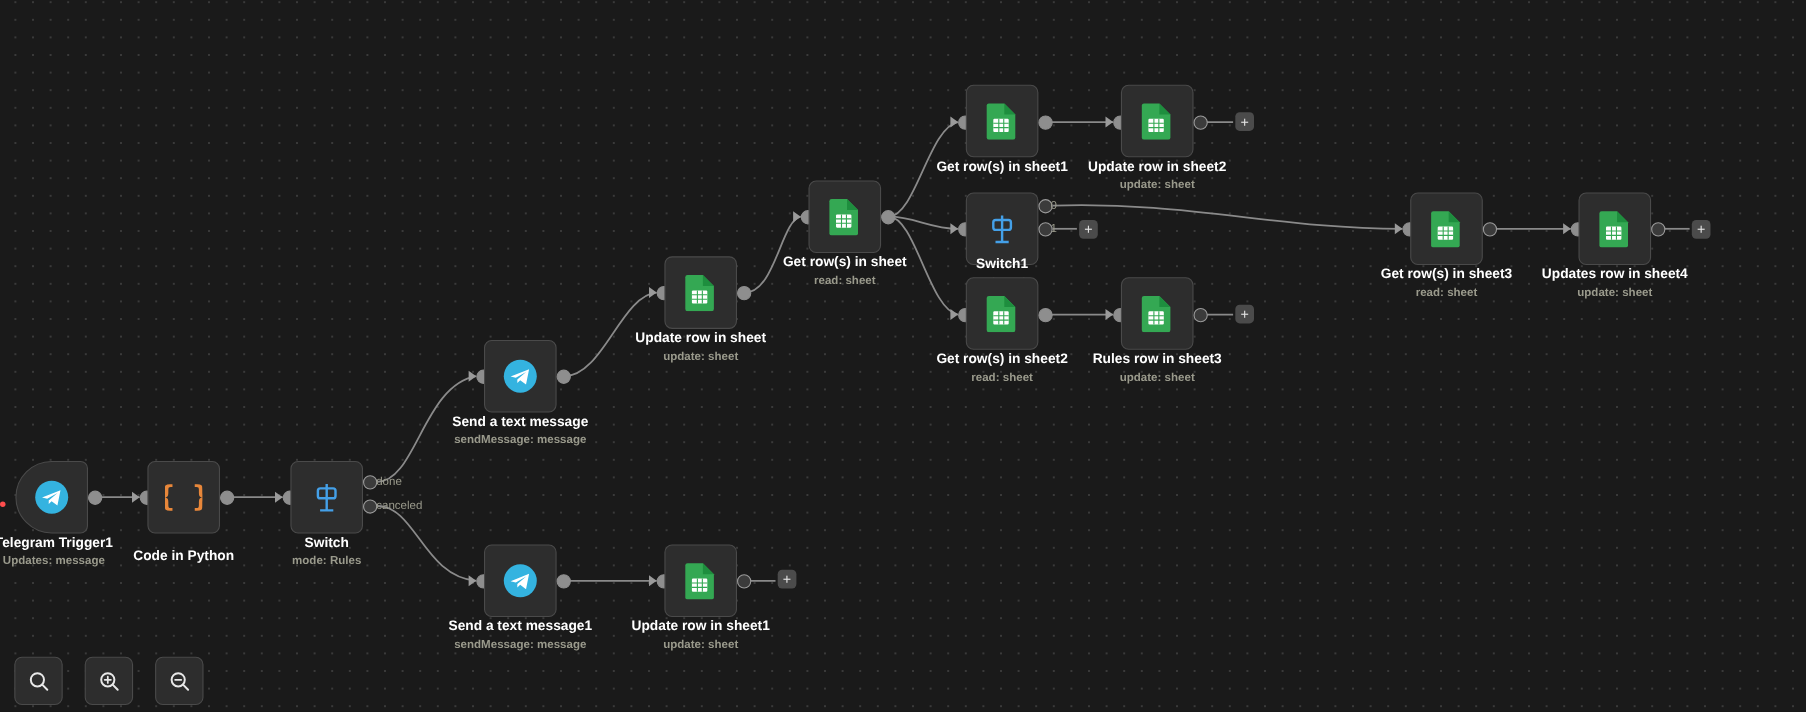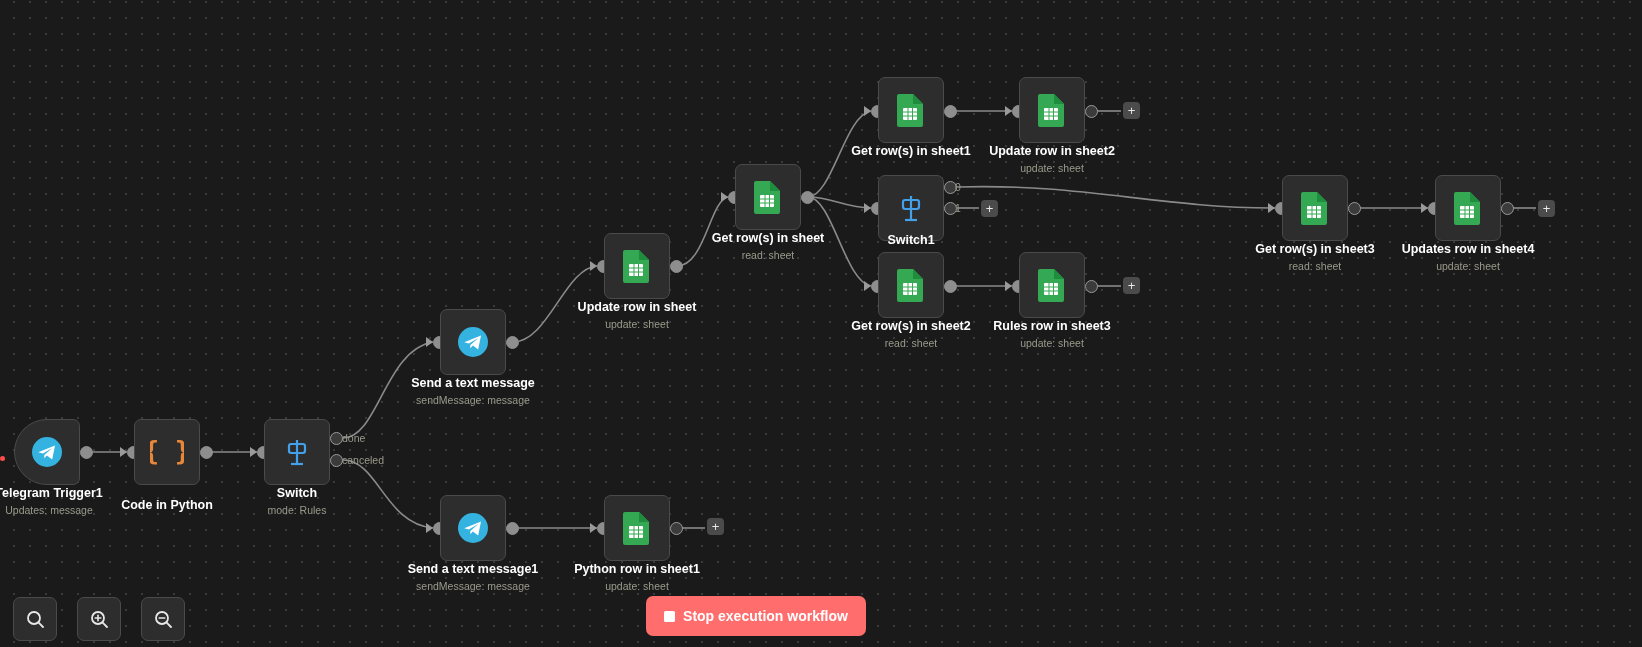--- a/index.html
+++ b/index.html
@@ -74,21 +74,21 @@
     white-space: nowrap;
   }
   .node-title {
     font-size: 12.5px;
     font-weight: 700;
     color: #ffffff;
     line-height: 15px;
   }
   .node-sub {
     font-size: 10.5px;
-    font-weight: 400;
+    font-weight: 700;
     color: #9a9a8c;
     line-height: 14px;
     margin-top: 2px;
   }
 
   
   .mode-badge {
     position: absolute;
     font-size: 10.5px;
     color: #9a9a8c;
@@ -511,21 +511,21 @@
       <g stroke="#34a853" stroke-width="1">
         <line x1="7" y1="19" x2="21" y2="19"></line>
         <line x1="7" y1="23" x2="21" y2="23"></line>
         <line x1="12" y1="15" x2="12" y2="27"></line>
         <line x1="16.5" y1="15" x2="16.5" y2="27"></line>
       </g>
     </svg>
   </div>
   <div class="endpoint" style="left:670px; top:522px;"></div>
   <div class="node-caption" style="left:552px; top:562px; width:170px;">
-    <div class="node-title">Python row in sheet1</div>
+    <div class="node-title">Update row in sheet1</div>
     <div class="node-sub">update: sheet</div>
   </div>
 
   <div class="plus-btn" style="left:1123px; top:102px;">+</div>
   <div class="plus-btn" style="left:981px; top:200px;">+</div>
   <div class="plus-btn" style="left:1123px; top:277px;">+</div>
   <div class="plus-btn" style="left:1538px; top:200px;">+</div>
   <div class="plus-btn" style="left:707px; top:518px;">+</div>
 
   <div class="tool-btn" style="left:13px; top:597px;">
@@ -543,18 +543,14 @@
     </svg>
   </div>
   <div class="tool-btn" style="left:141px; top:597px;">
     <svg width="20" height="20" viewBox="0 0 20 20">
       <circle cx="9" cy="9" r="6" fill="none" stroke="#e8e8e8" stroke-width="1.8"></circle>
       <line x1="6.2" y1="9" x2="11.8" y2="9" stroke="#e8e8e8" stroke-width="1.6" stroke-linecap="round"></line>
       <line x1="13.4" y1="13.4" x2="18" y2="18" stroke="#e8e8e8" stroke-width="1.8" stroke-linecap="round"></line>
     </svg>
   </div>
 
-  <div id="exec-button" style="left:646px; top:596px; width:220px; height:40px;">
-    <span class="stop-glyph"></span>
-    <span>Stop execution workflow</span>
-  </div>
 
 </div>
 
 </body></html>

